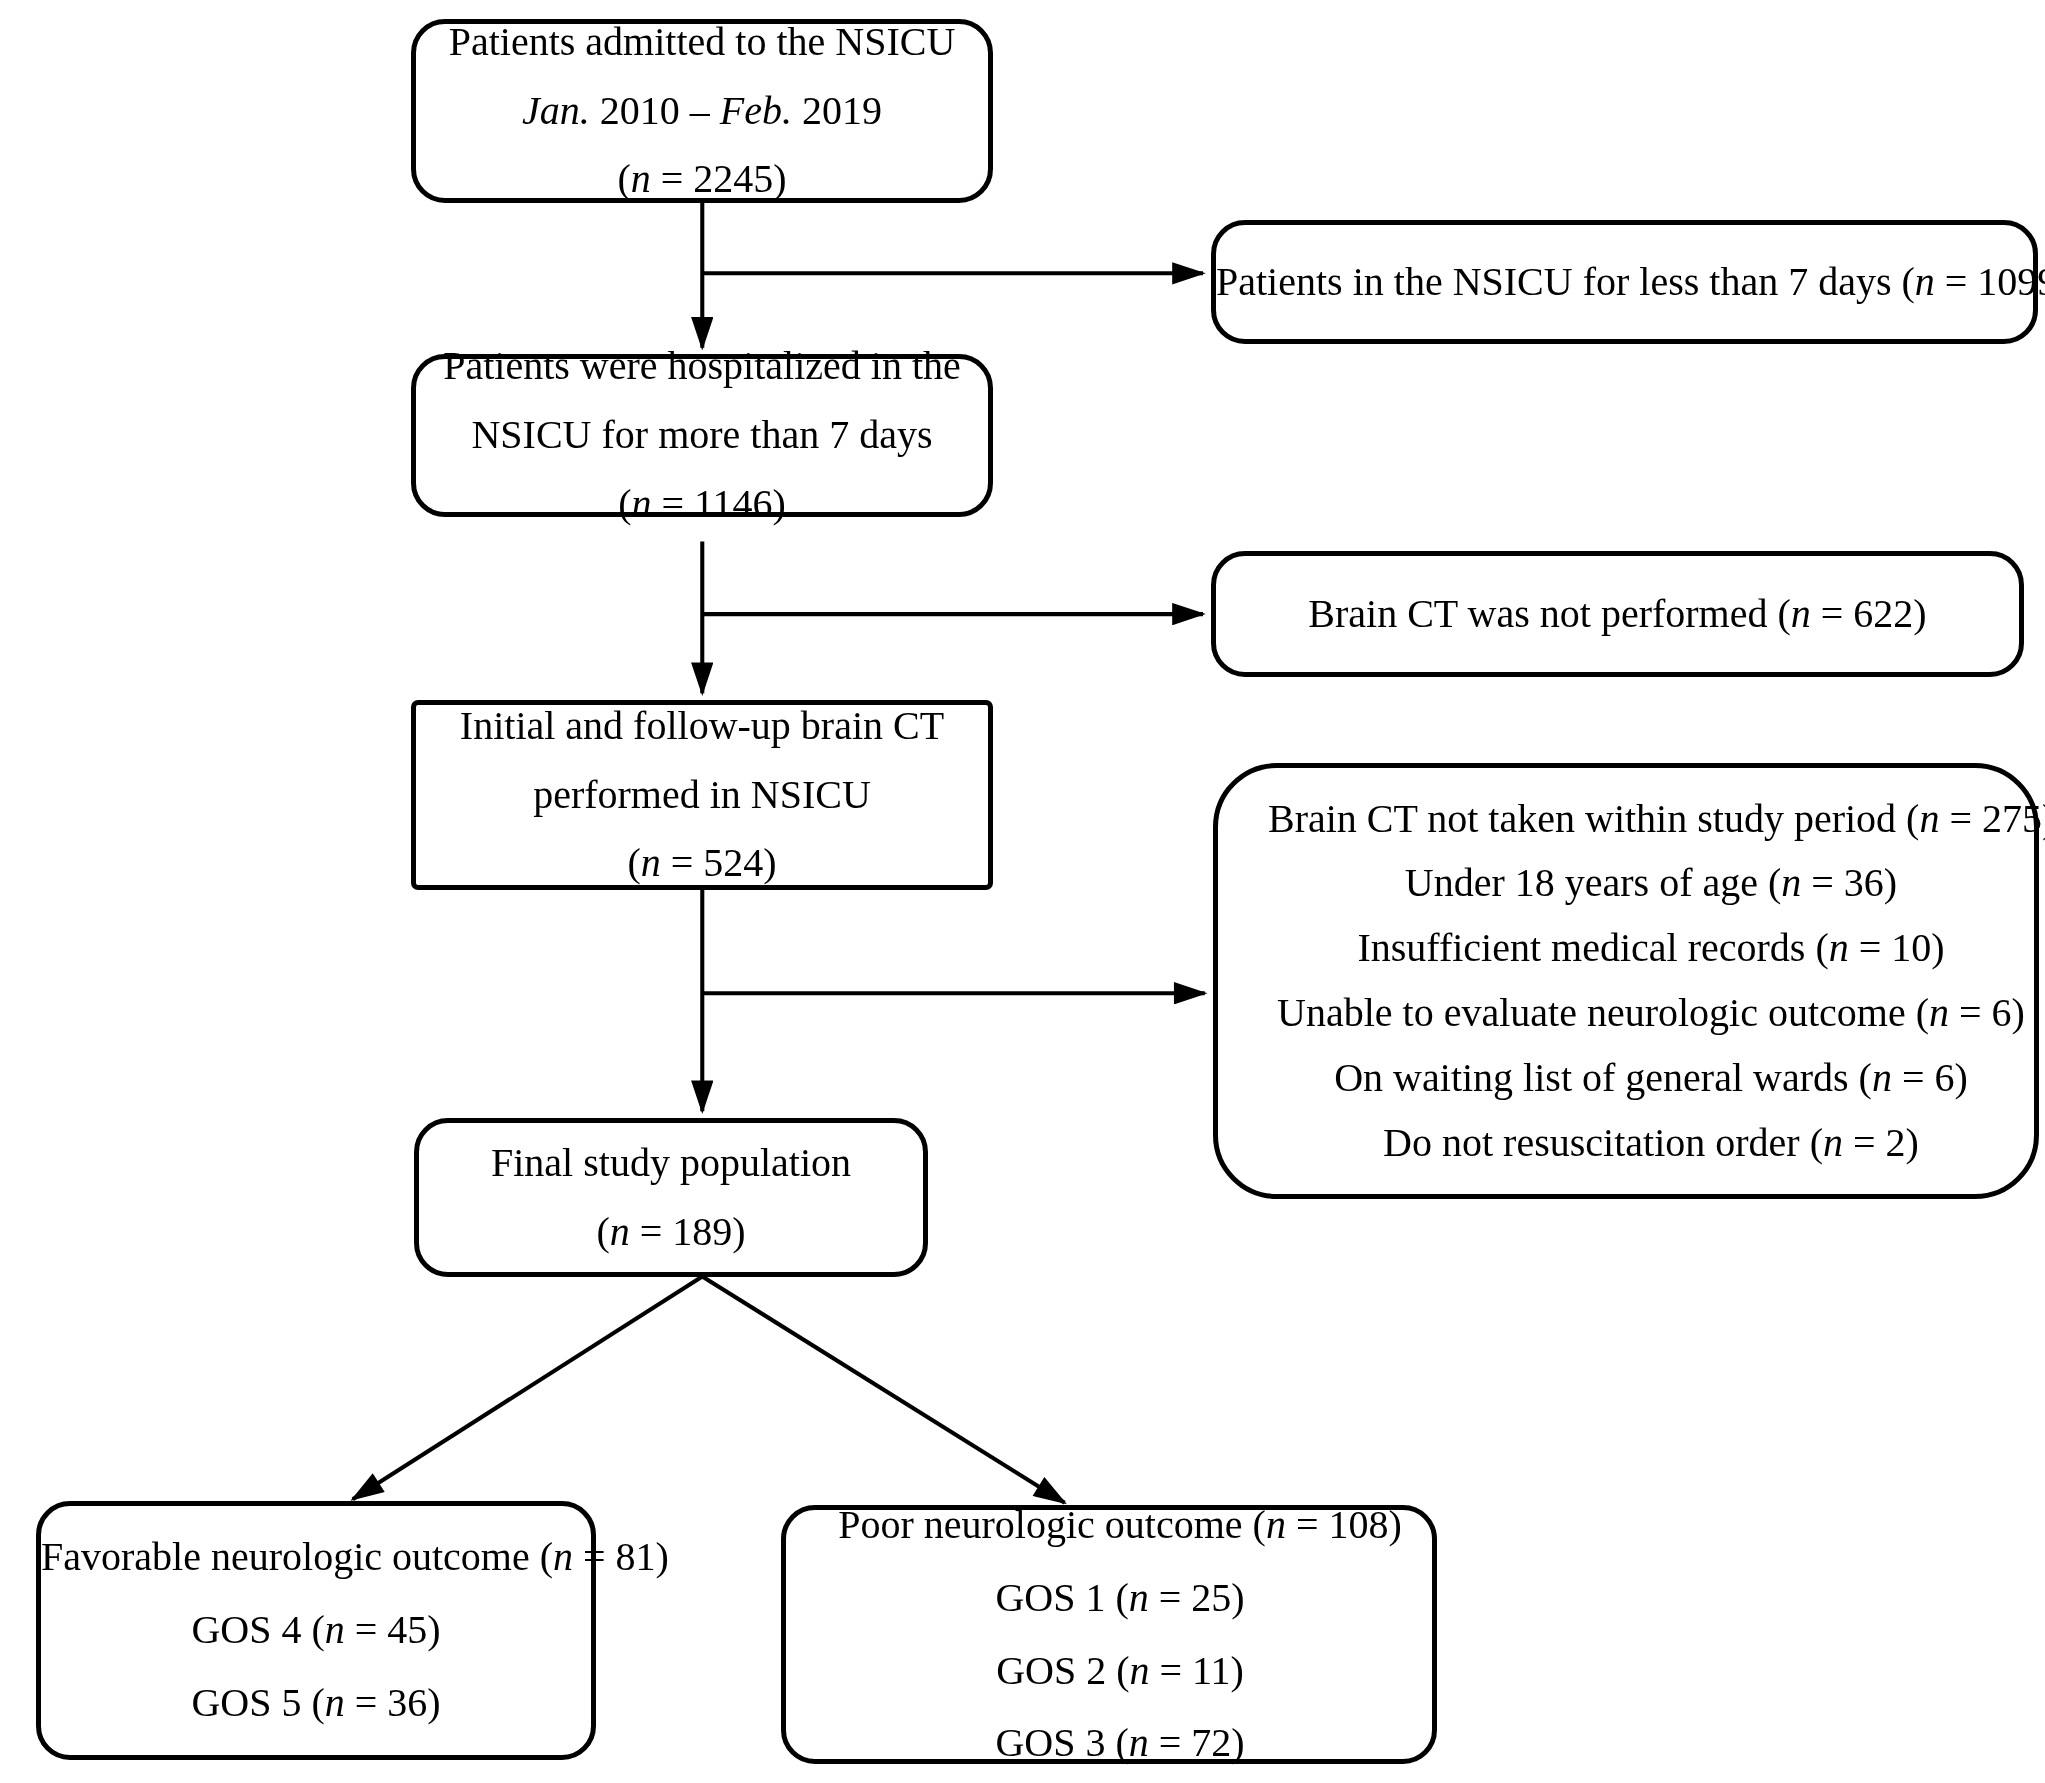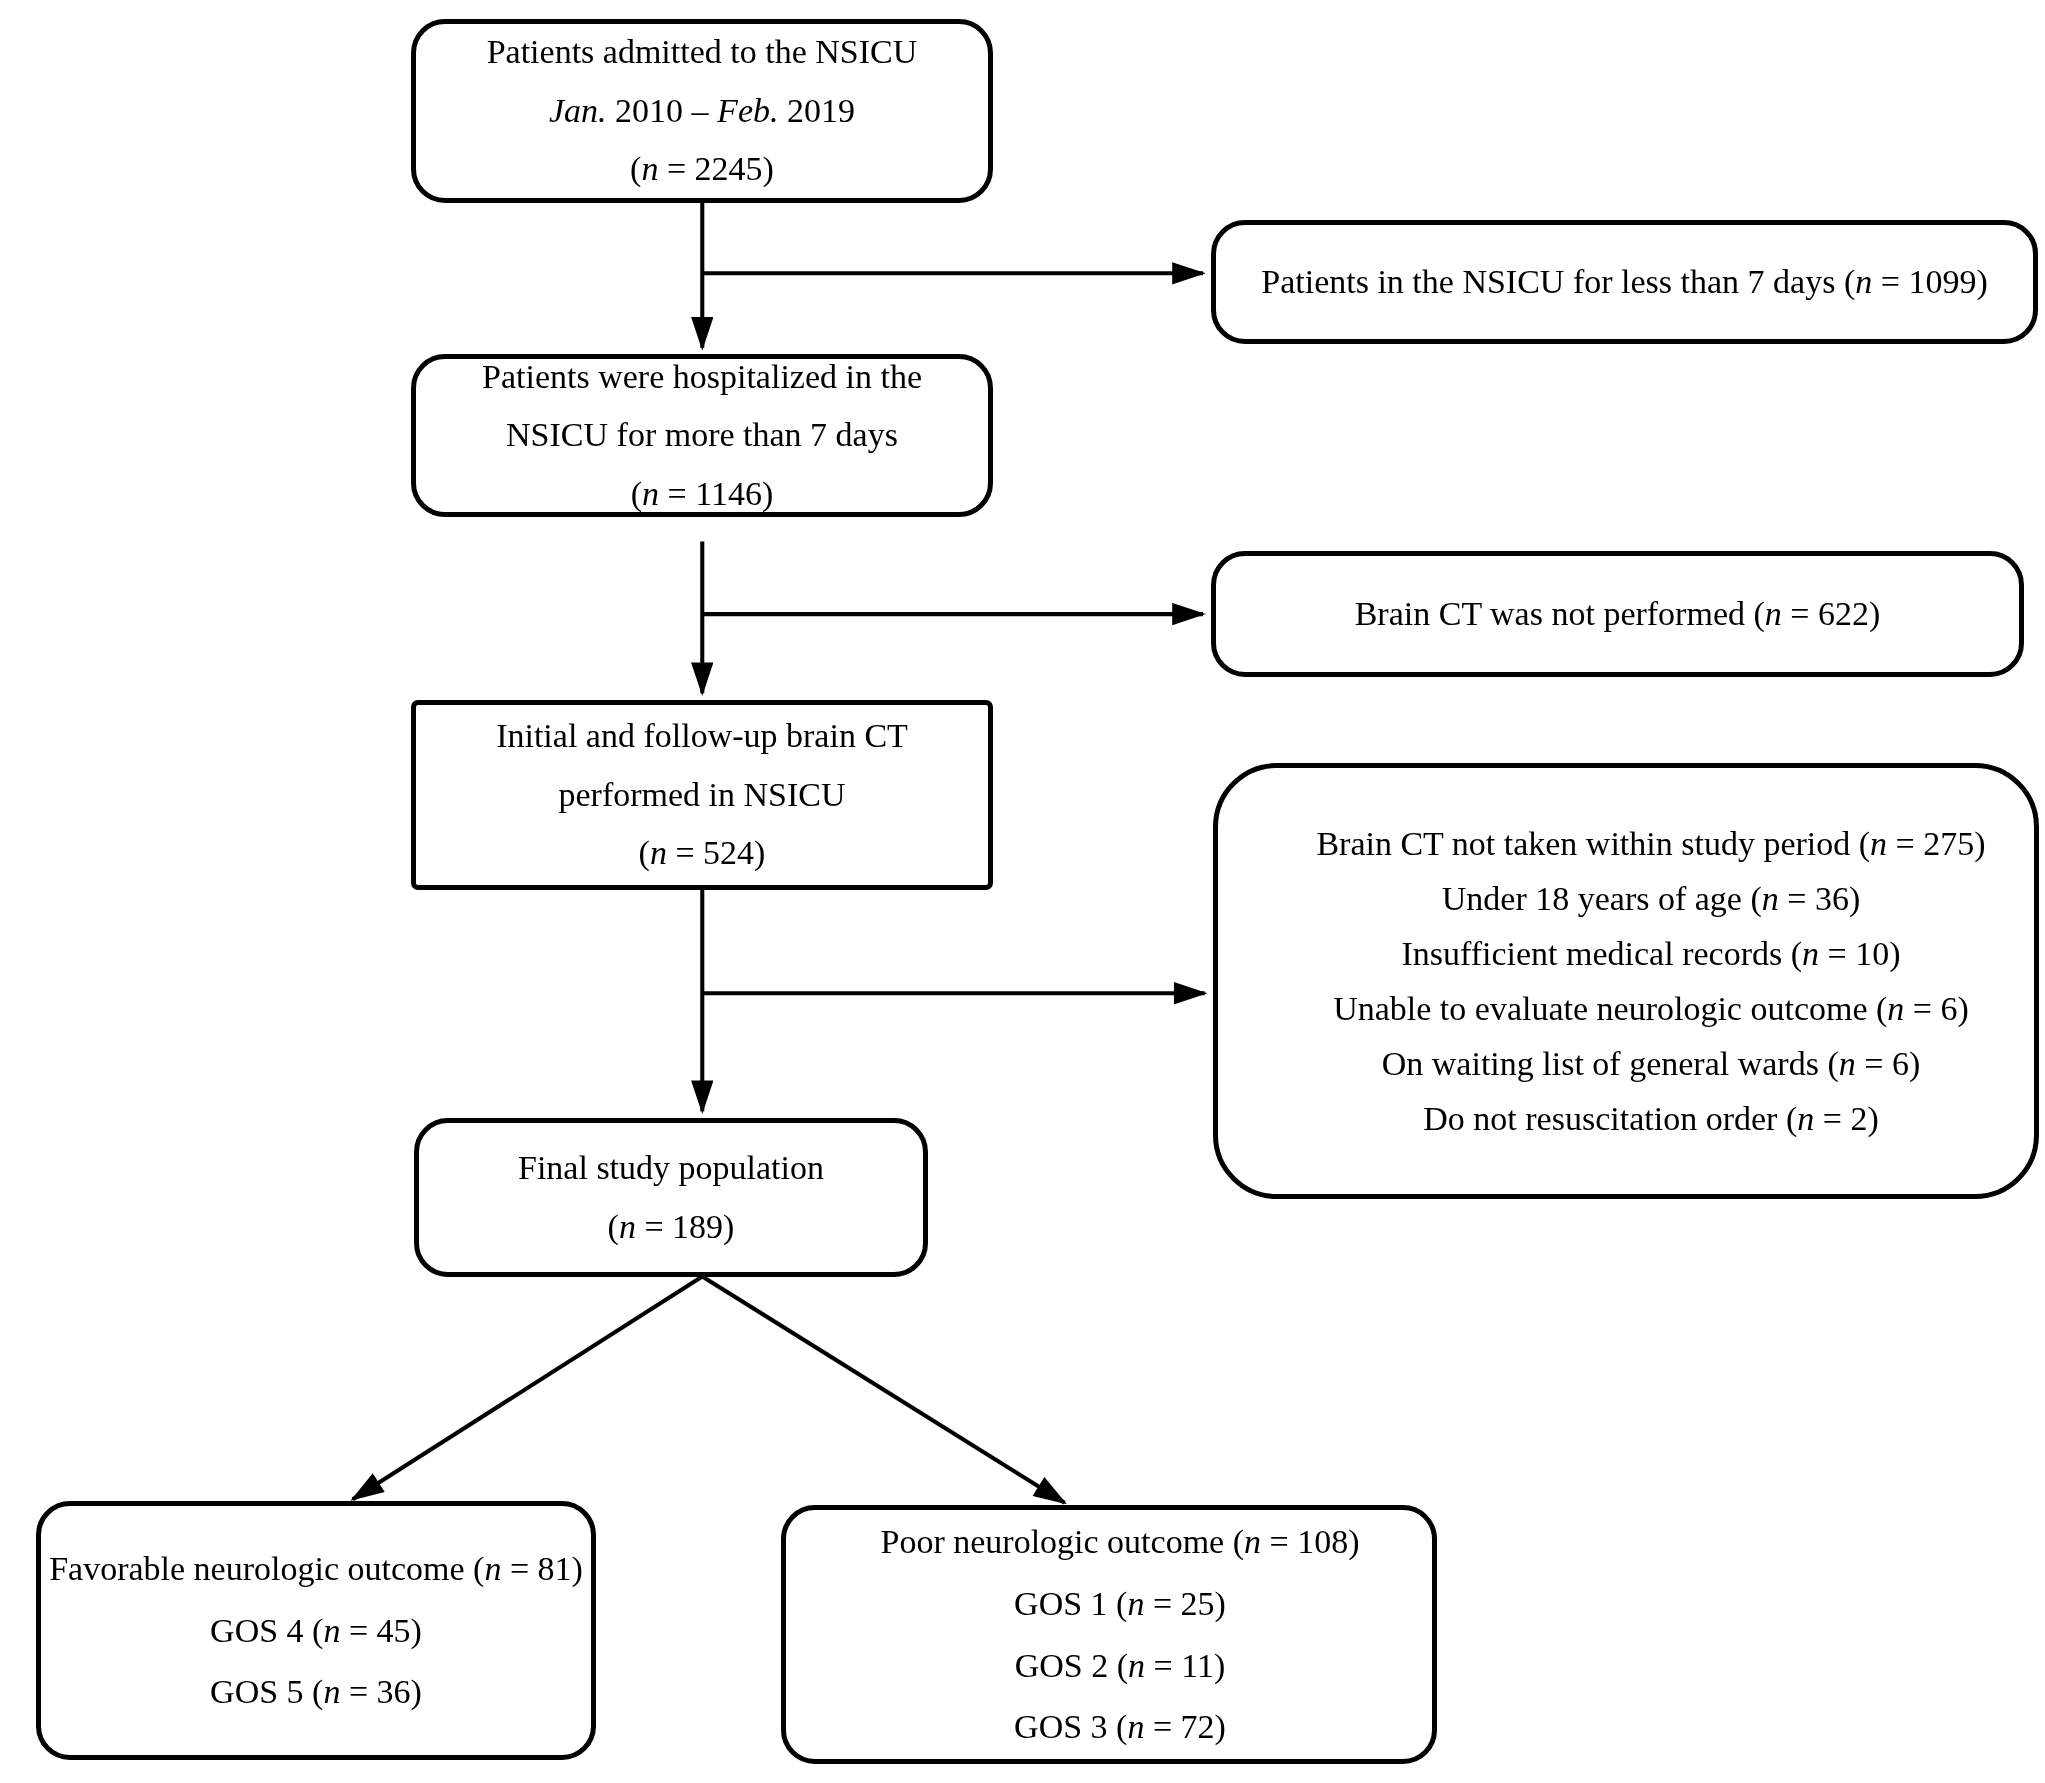--- a/index.html
+++ b/index.html
@@ -29,21 +29,21 @@
   .box {
     position: absolute;
     box-sizing: border-box;
     background: #ffffff;
     border: 5.8px solid #000000;
     border-radius: 34px;
     display: flex;
     flex-direction: column;
     justify-content: center;
     z-index: 2;
-    font-size: 34px;
+    font-size: 40px;
   }
   .box .lines {
     width: 100%;
   }
   .box .line {
     line-height: 1.72em;
     white-space: nowrap;
   }
   .box.center .line {
     text-align: center;

